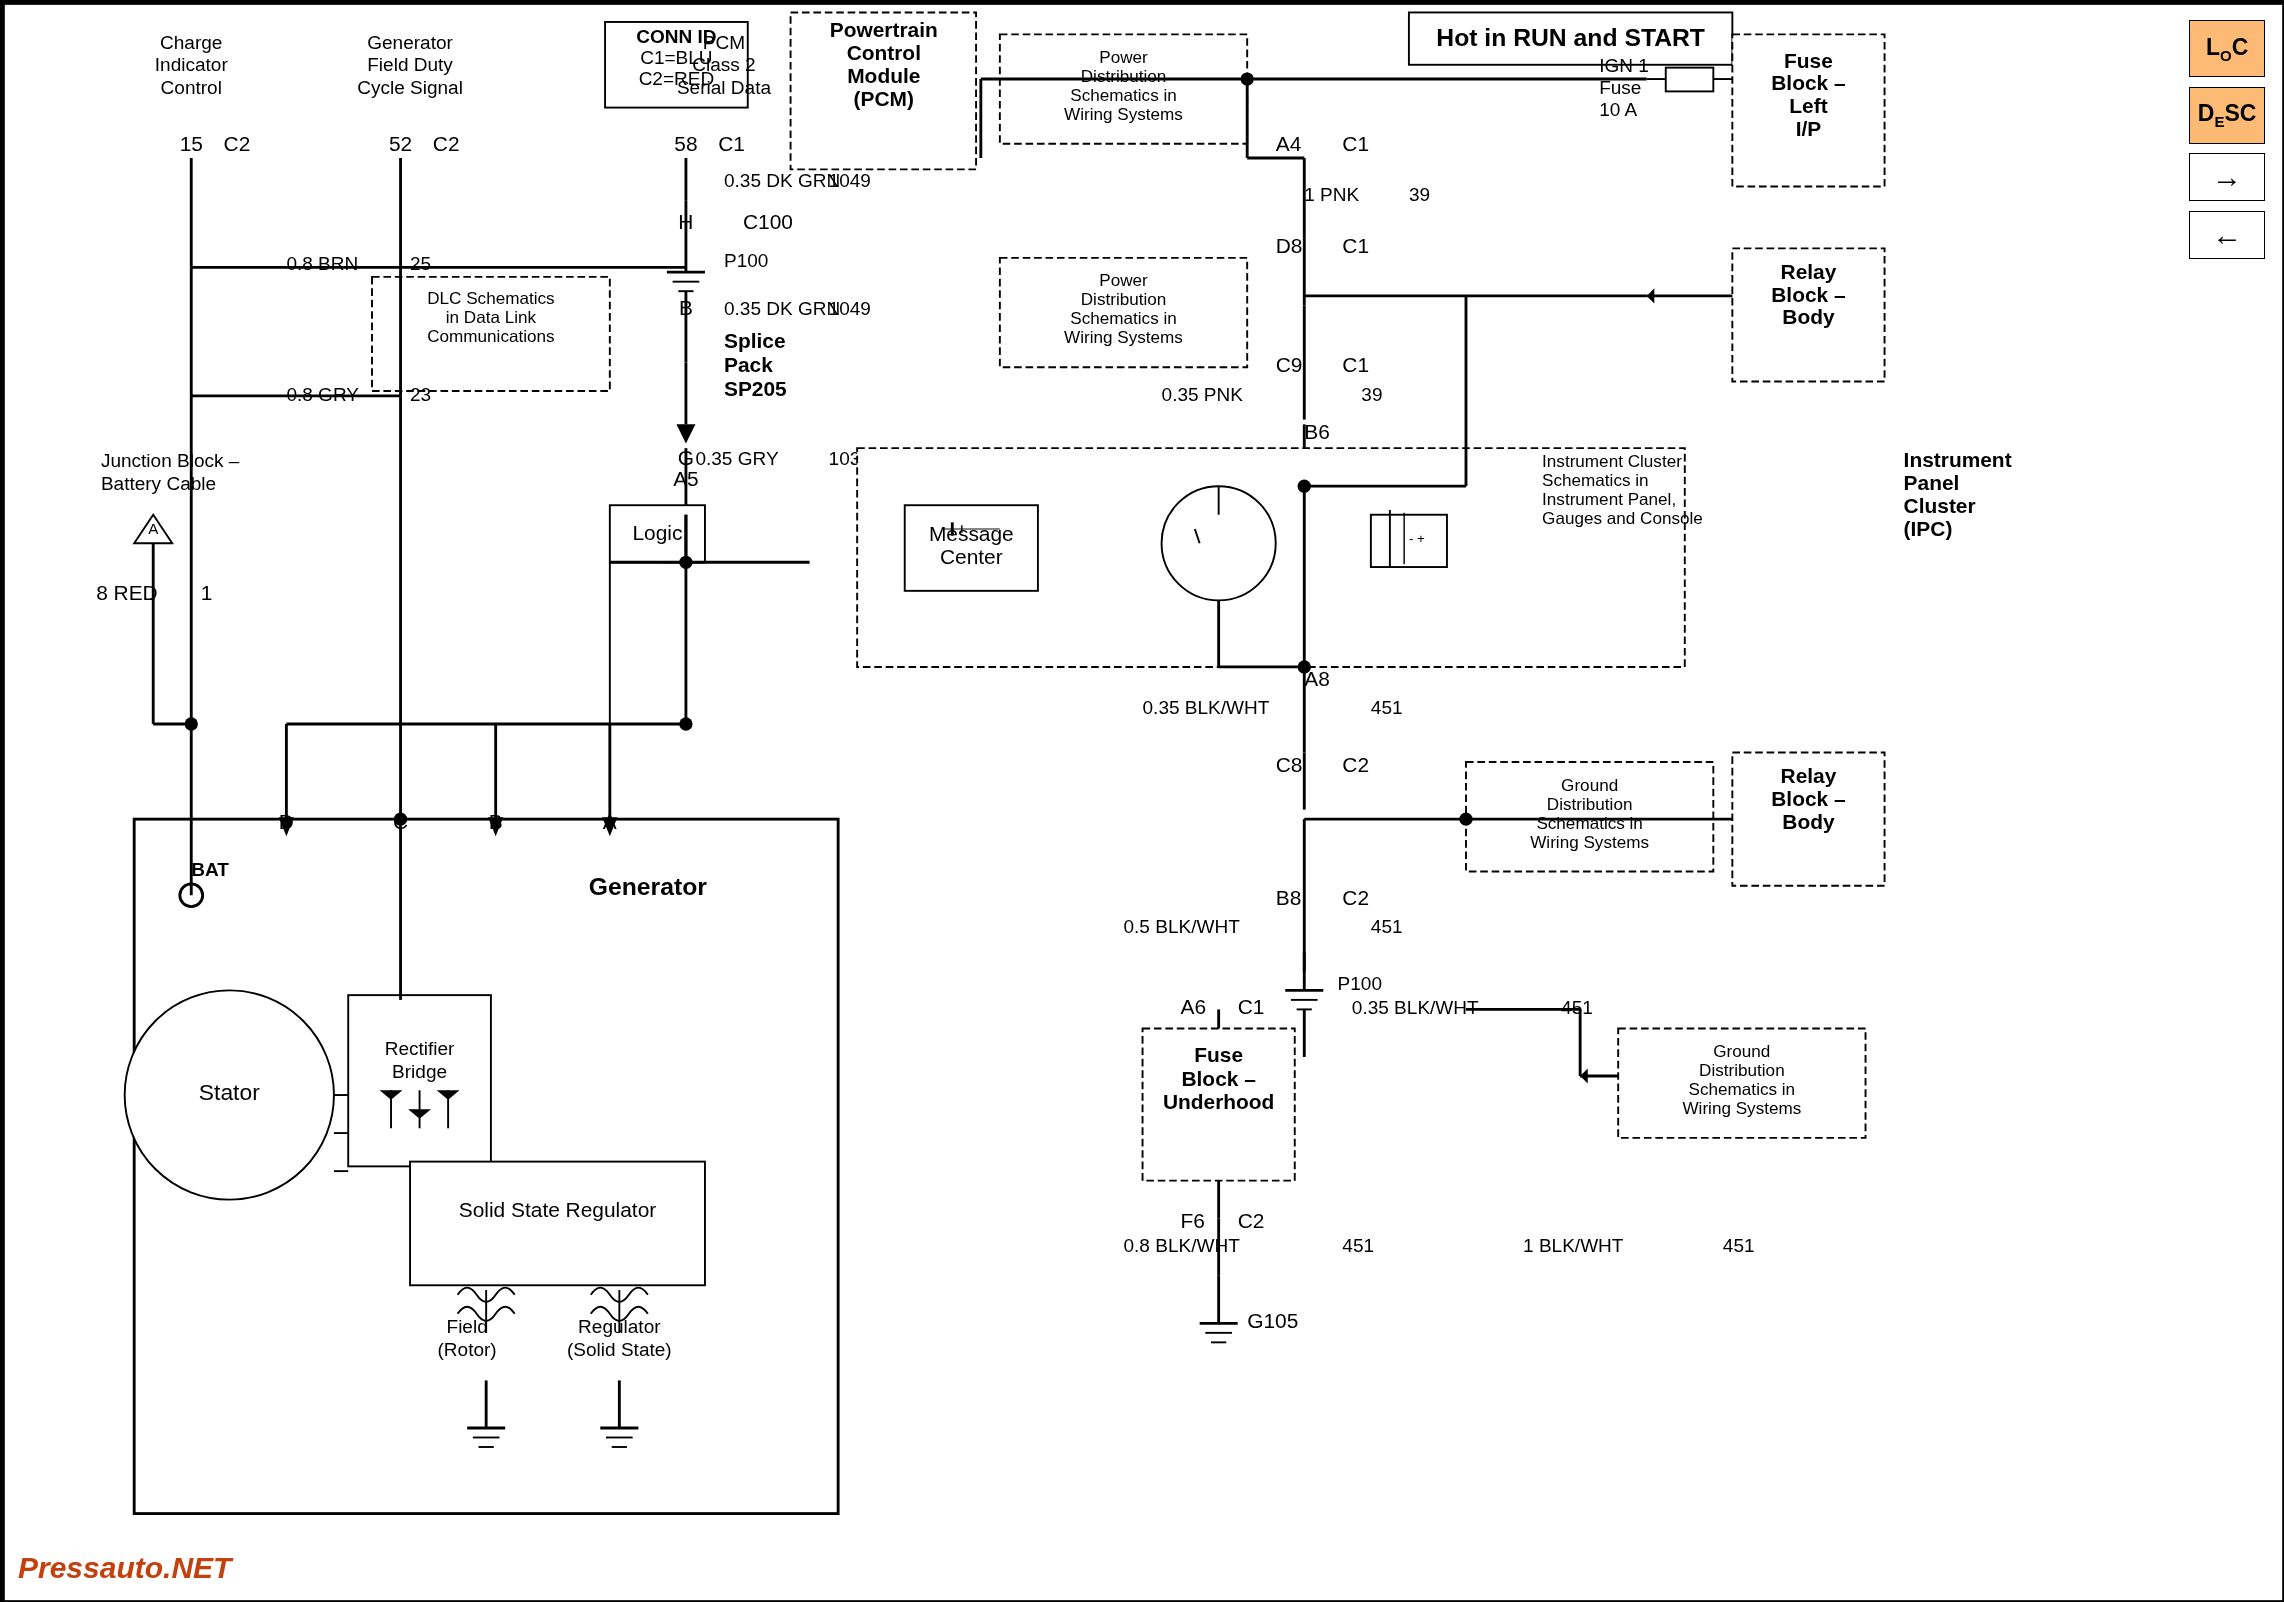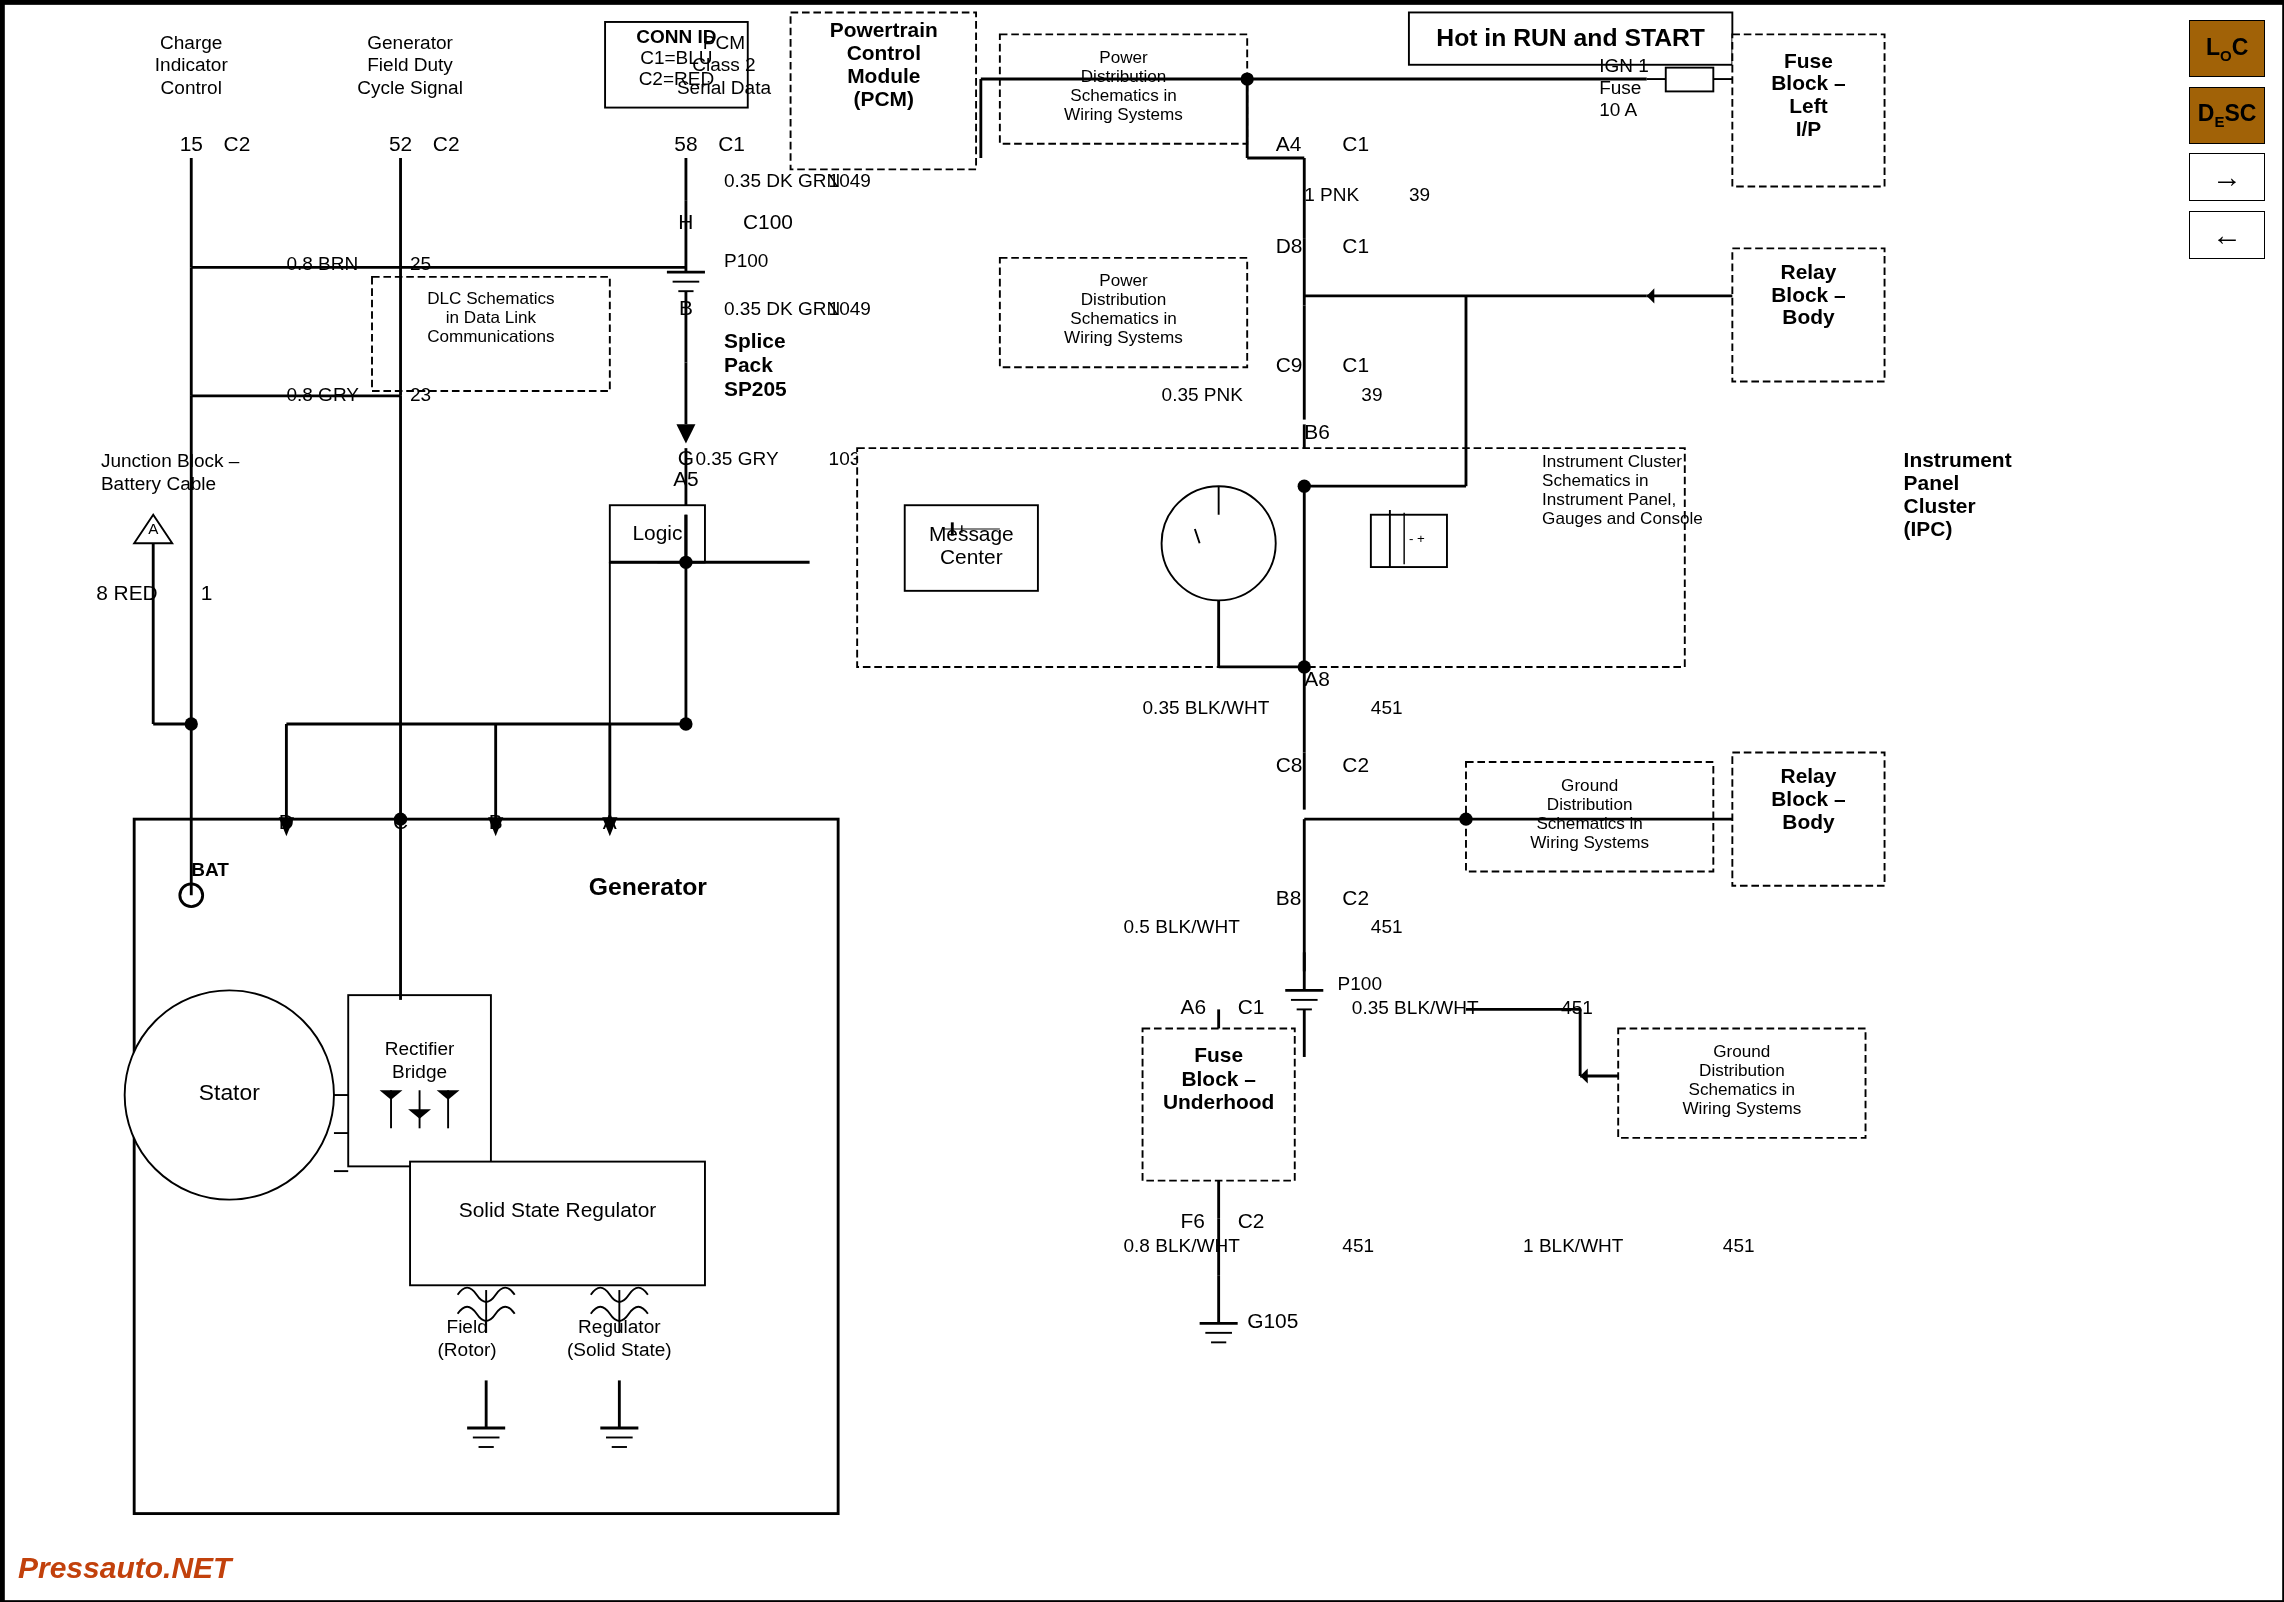--- a/index.html
+++ b/index.html
@@ -48,21 +48,21 @@
       display: flex;
       flex-direction: column;
       gap: 9.5px;
     }
     .legend-box {
       border: 1.9px solid #000;
       padding: 3.8px 7.6px;
       font-size: 21px;
       font-weight: bold;
       text-align: center;
-      background: #a16207;
+      background: #fdba74;
       min-width: 67px;
       min-height: 57px;
       display: flex;
       align-items: center;
       justify-content: center;
     }
     .legend-arrow {
       border: 1.9px solid #000;
       padding: 3.8px 7.6px;
       font-size: 27px;

